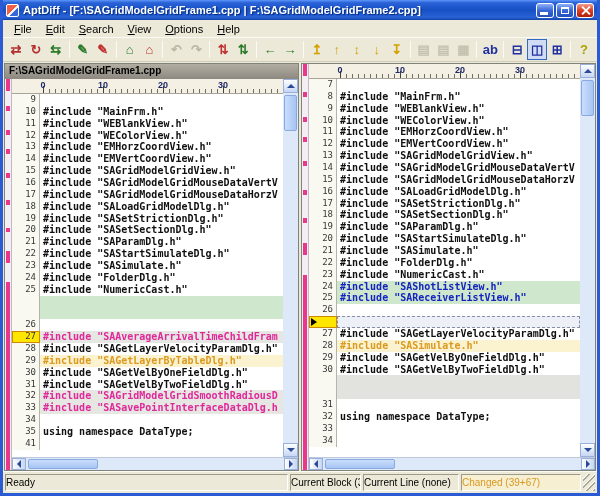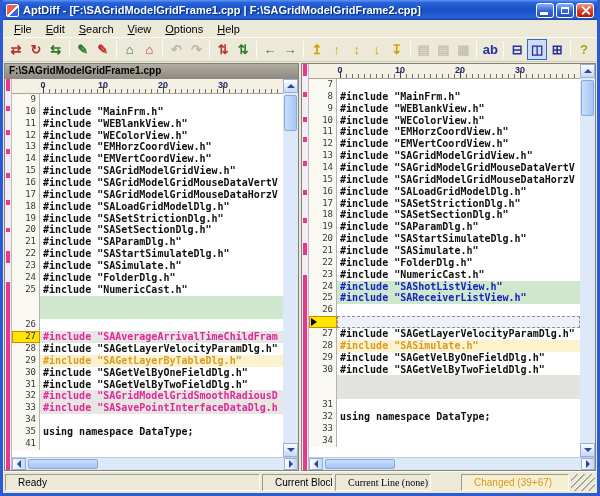--- a/index.html
+++ b/index.html
@@ -88,28 +88,28 @@
   .sthumb{position:absolute;left:1px;right:1px;top:2px;height:36px;border-radius:2px;
     background:linear-gradient(90deg,#cadefc,#a8c4f4);border:1px solid #88a8e0;}
   .hscroll{flex:0 0 13px;height:13px;display:flex;background:#dde8f8;border-top:1px solid #c0c8dc;}
   .hscroll .sbtn{flex:0 0 14px;height:100%;background:linear-gradient(90deg,#fdfefe,#c6d6f4);}
   .htrack{flex:1;position:relative;}
   .hthumb{position:absolute;top:1px;bottom:1px;left:2px;width:70px;border-radius:2px;
     background:linear-gradient(180deg,#cadefc,#a8c4f4);border:1px solid #88a8e0;}
   
   .statusbar{height:22px;flex:0 0 22px;display:flex;align-items:stretch;gap:2px;
     padding:2px;background:#ece9d8;border-top:1px solid #fbfaf4;font-size:10px;}
-  .seg{border:1px solid;border-color:#9e9a8a #fff #fff #9e9a8a;padding:2px 12px;
+  .seg{border:1px solid;border-color:#9e9a8a #fff #fff #9e9a8a;padding:2px 0;
     white-space:nowrap;overflow:hidden;color:#000;}
   .seg0{flex:1;}
   .seg1{width:71px;}
-  .seg2{width:96px;font-family:Liberation Serif, serif;}
+  .seg2{width:96px;}
   .seg3{width:80px;background:#cfe8cd;}
   .seg4{width:104px;background:#f7dcea;color:#e0289a;}
-  .seg5{width:108px;background:#f7efd2;color:#d89820;margin-left:28px;}
+  .seg5{width:120px;background:#f7efd2;color:#d89820;}
   .grip{width:12px;border:0;background:
     repeating-linear-gradient(135deg,transparent 0 3px,#fff 3px 4px,#a8a494 4px 5px);}
 </style>
 </head>
 <body>
 
 <div class="window">
 
   <div class="titlebar">
     <div class="app-icon"></div>

